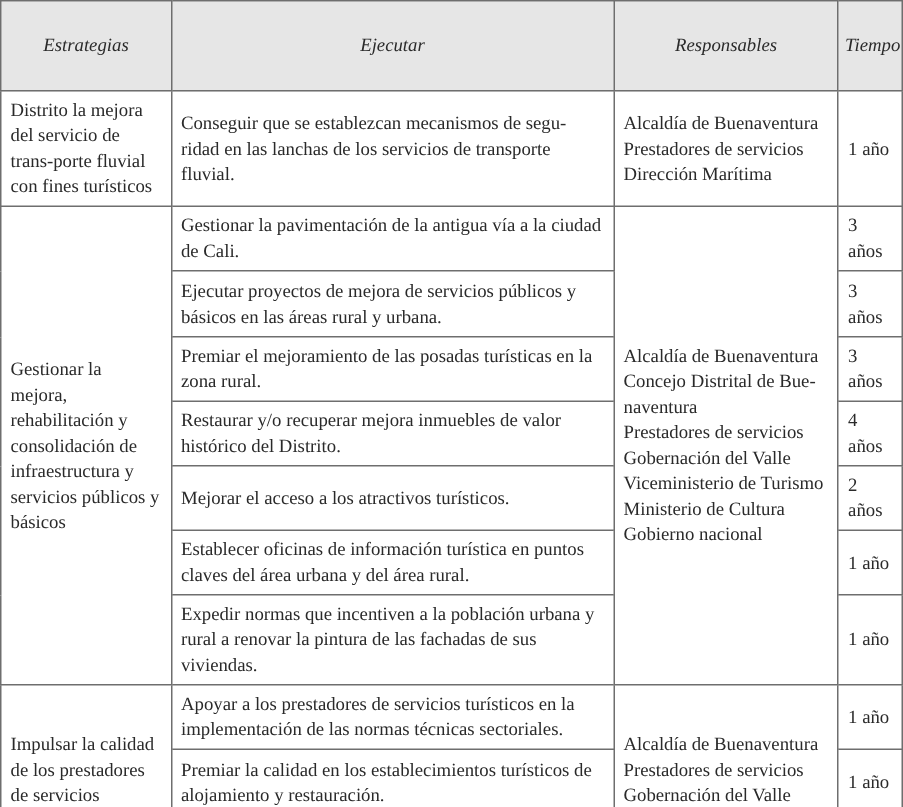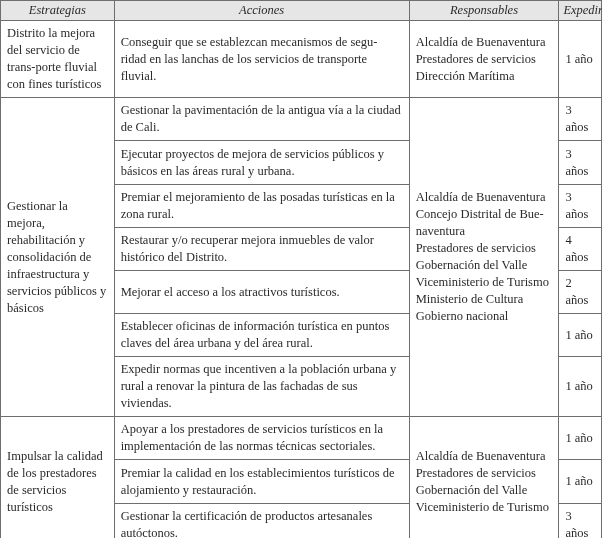--- a/index.html
+++ b/index.html
@@ -18,21 +18,21 @@
     padding: 4px 6px 4px 6px;
     vertical-align: middle;
     text-align: left;
   }
   th {
     background: #e6e6e6;
     font-weight: normal;
     font-style: italic;
     text-align: center;
     height: 19px;
-    padding: 0 4px;
+    padding: 20px 4px;
   }
   .col-estr { width: 104px; }
   .col-acc { width: 270px; }
   .col-resp { width: 137px; }
   .col-tiempo { width: 39px; }
   .multi { white-space: pre-line; margin-left: 28px; }
   .tiempo { padding-left: 6px; }
 </style>
 </head>
 <body>
@@ -40,23 +40,23 @@
 <table>
   <colgroup>
     <col class="col-estr">
       <col class="col-acc">
       <col class="col-resp">
       <col class="col-tiempo">
   </colgroup>
   <thead>
     <tr>
       <th>Estrategias</th>
-      <th>Acciones</th>
+      <th>Ejecutar</th>
       <th>Responsables</th>
-      <th>Expedir</th>
+      <th>Tiempo</th>
     </tr>
   </thead>
   <tbody>
 
     <tr style="height:76px">
       <td>Distrito la mejora del servicio de trans-porte fluvial con fines turísticos</td>
       <td>Conseguir que se establezcan mecanismos de segu-ridad en las lanchas de los servicios de transporte fluvial.</td>
       <td class="multi">Alcaldía de Buenaventura
 Prestadores de servicios
 Dirección Marítima</td>

